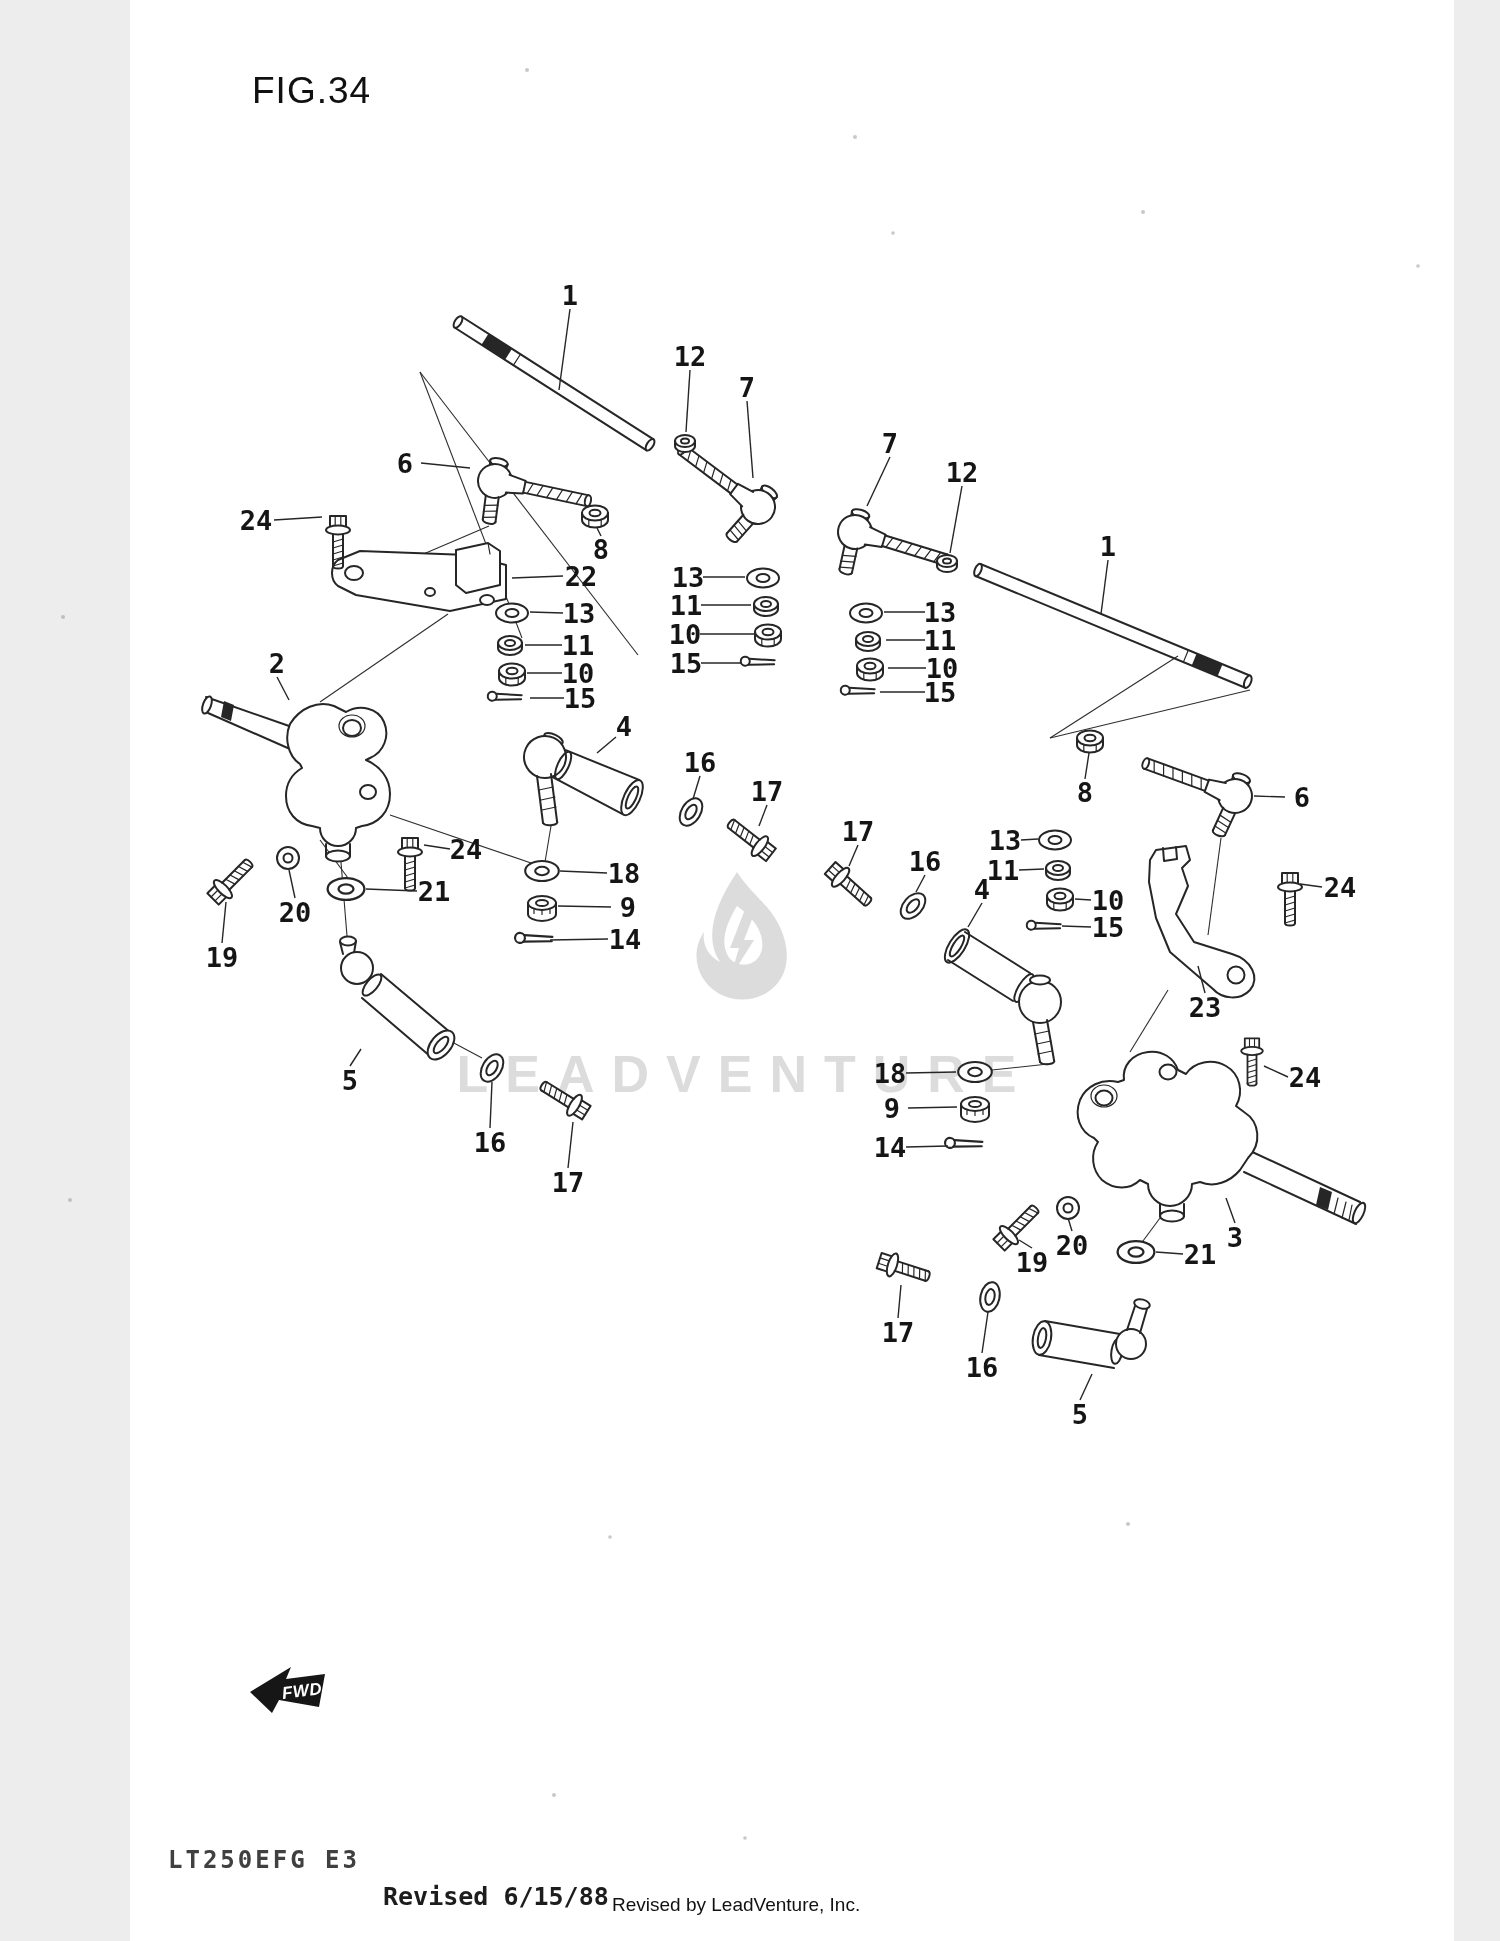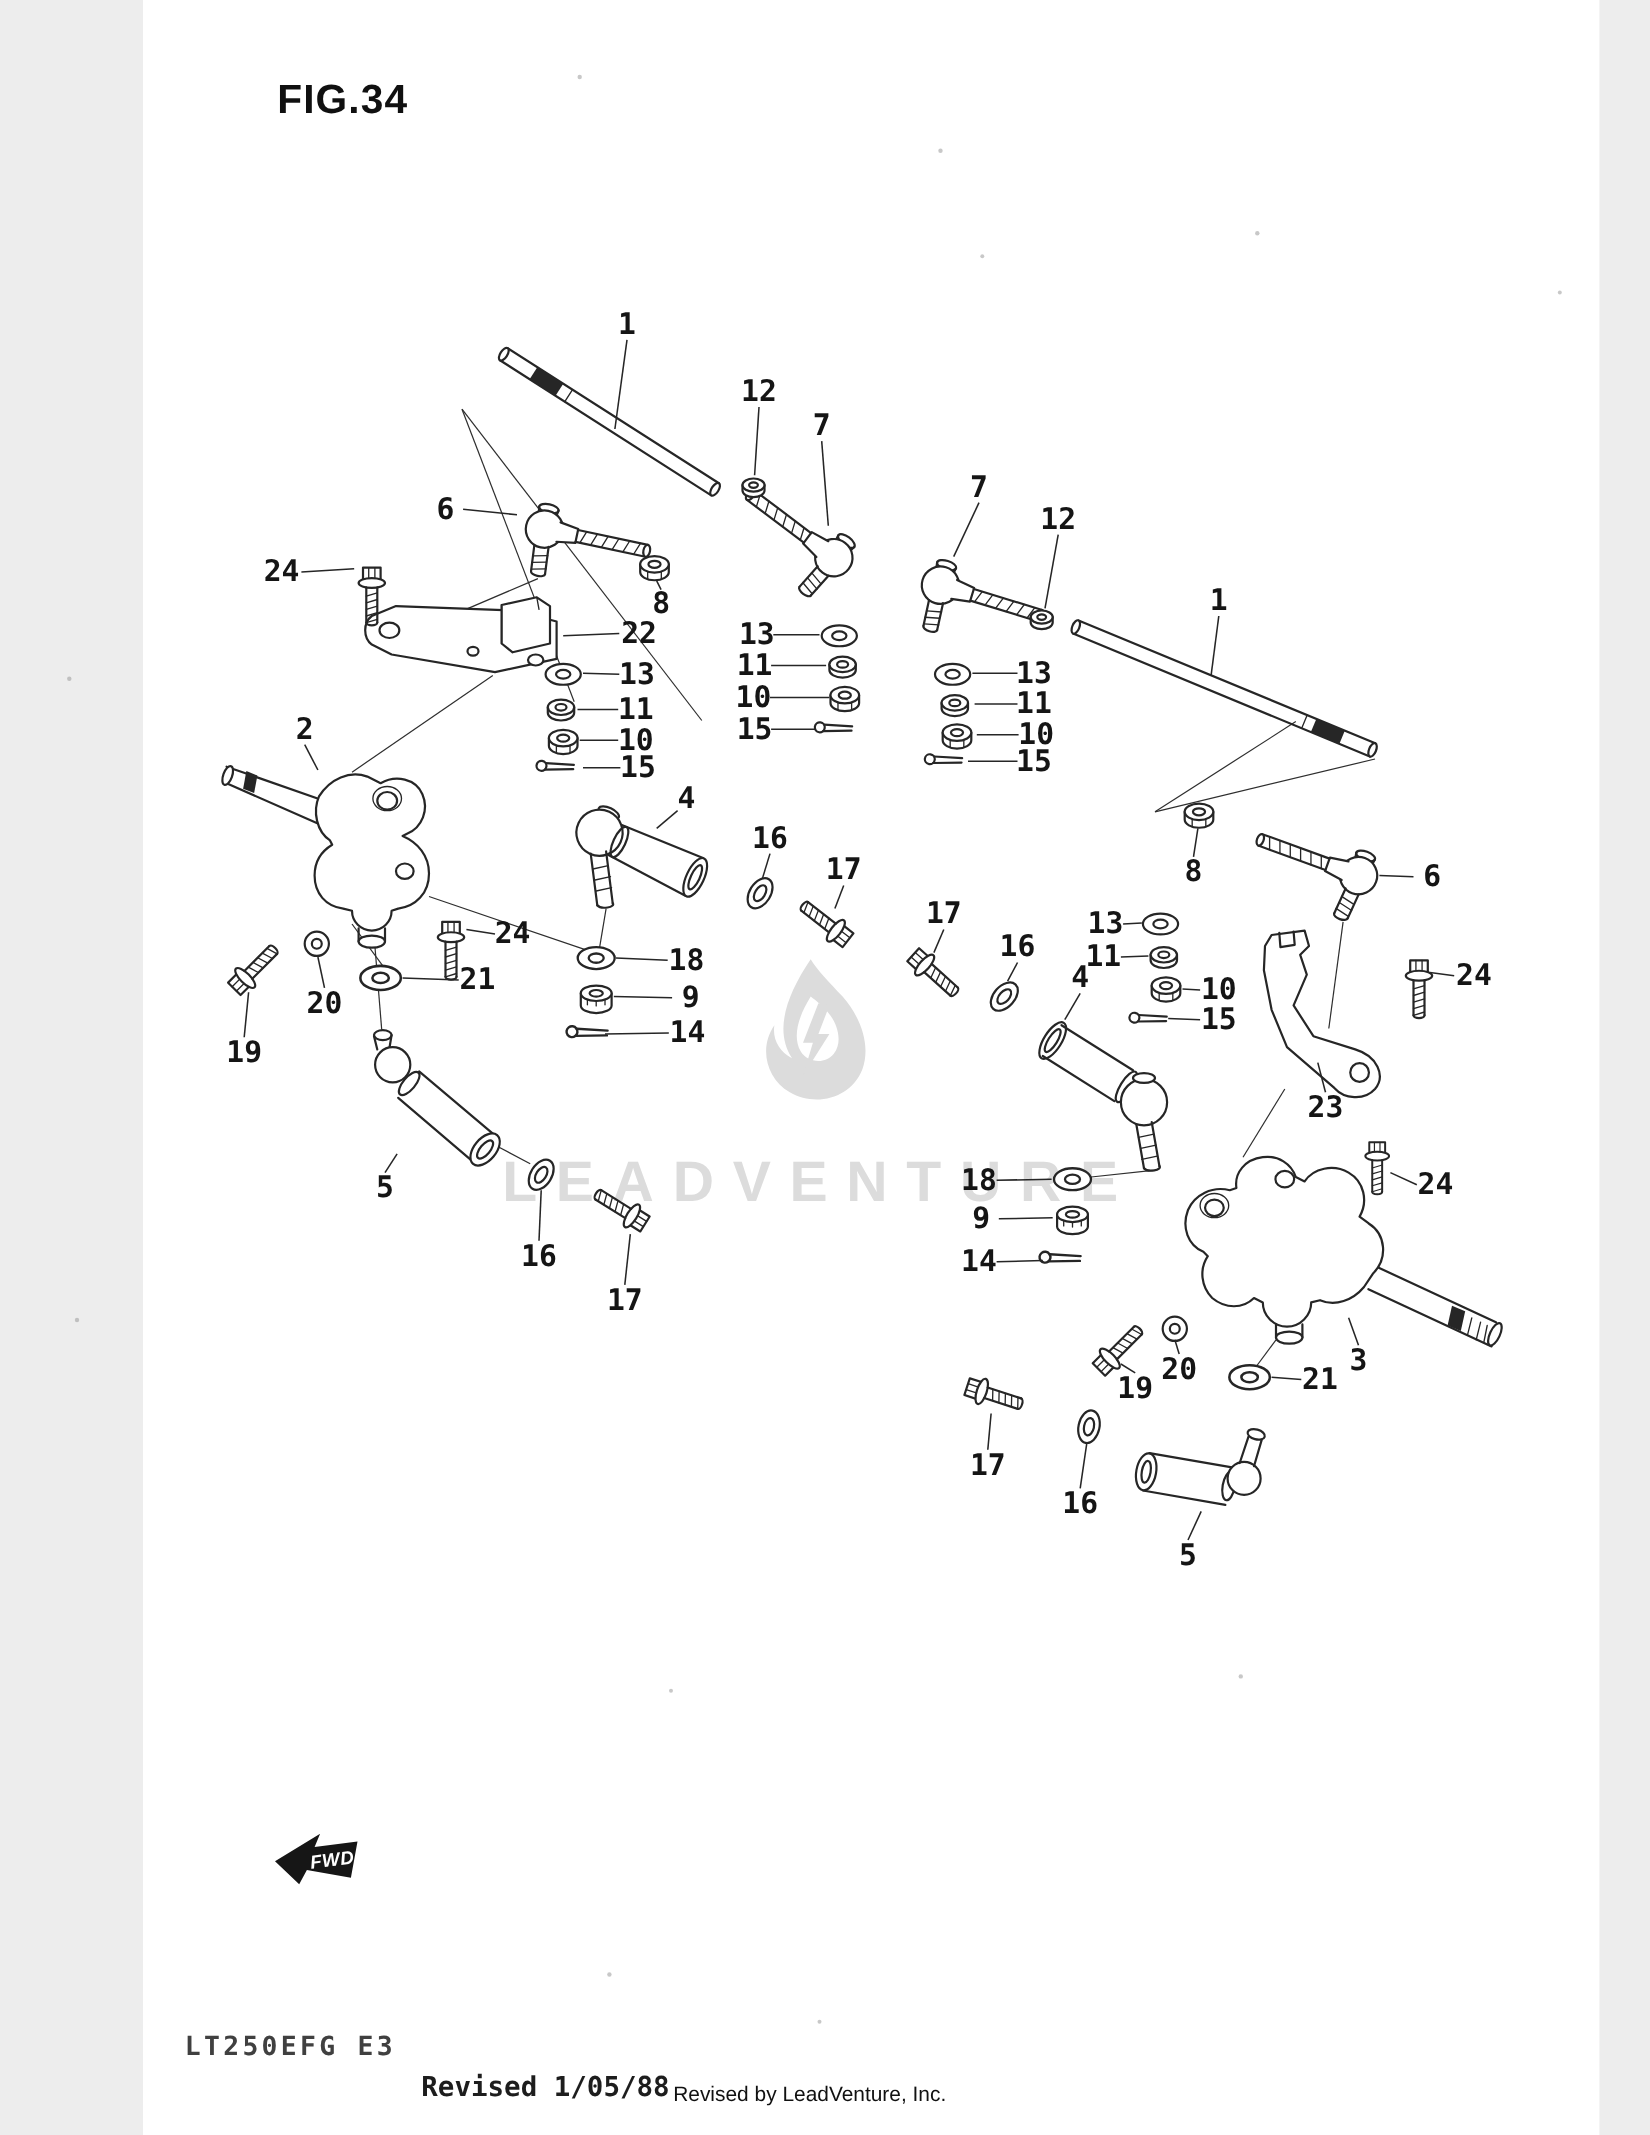--- a/index.html
+++ b/index.html
@@ -1,21 +1,21 @@
 <!DOCTYPE html>
 <html><head>
 <meta charset="utf-8">
 <style>
   html,body{margin:0;padding:0;background:#fff}
   .page{position:relative;width:1500px;height:1941px;background:#fff;overflow:hidden;
         font-family:"Liberation Sans",sans-serif}
   .margin{position:absolute;top:0;height:100%;background:#ededed}
   .margin.left{left:0;width:130px}
   .margin.right{right:0;width:46px}
-  .fig-title{position:absolute;left:252px;top:70px;font-weight:700;font-size:37px;
+  .fig-title{position:absolute;left:252px;top:70px;font-weight:400;font-size:37px;
              letter-spacing:1px;color:#101010}
   svg.diagram{position:absolute;left:0;top:0}
   .footer-model{position:absolute;left:168px;top:1846px;font:600 24px "DejaVu Sans Mono",monospace;
                 letter-spacing:3px;color:#404040}
   .footer-revised{position:absolute;left:383px;top:1882px;font:600 25px "DejaVu Sans Mono",monospace;color:#1d1d1d}
   .footer-rendered{position:absolute;left:612px;top:1894px;font:19px "Liberation Sans",sans-serif;color:#111}
   
   .part{fill:#fff;stroke:#262626;stroke-width:2;stroke-linejoin:round;stroke-linecap:round}
   .pline{fill:none;stroke:#262626;stroke-width:2;stroke-linecap:round;stroke-linejoin:round}
   .pthin{fill:none;stroke:#262626;stroke-width:1.2;stroke-linecap:round}
@@ -546,15 +546,15 @@
           <text class="callout-num" x="982" y="1367">16</text>
         </g>
         <g>
           <line class="leader" x1="1080" y1="1400" x2="1092" y2="1374"></line>
           <text class="callout-num" x="1080" y="1414">5</text>
         </g>
       </g>
   </svg>
 
   <div class="footer-model">LT250EFG E3</div>
-  <div class="footer-revised">Revised  1/05/88</div>
+  <div class="footer-revised">Revised  6/15/88</div>
   <div class="footer-rendered">Revised by LeadVenture, Inc.</div>
 </div>
 
 </body></html>

